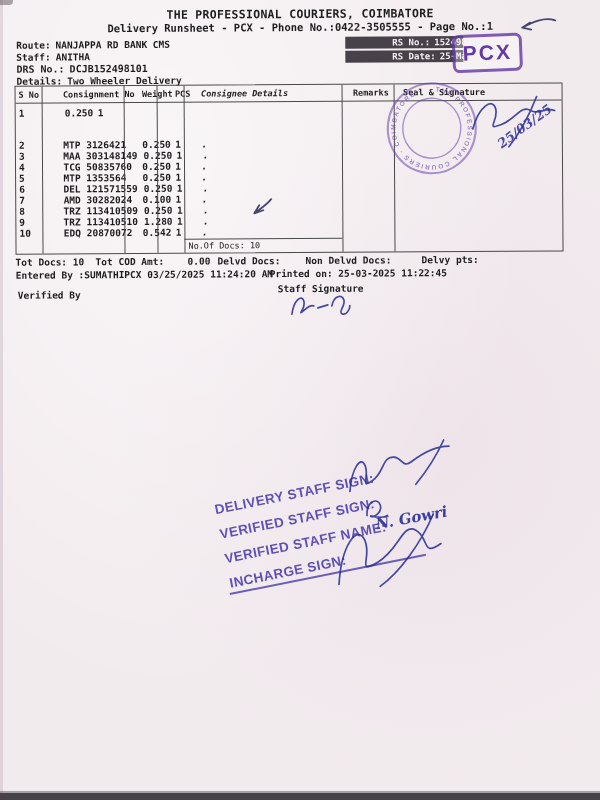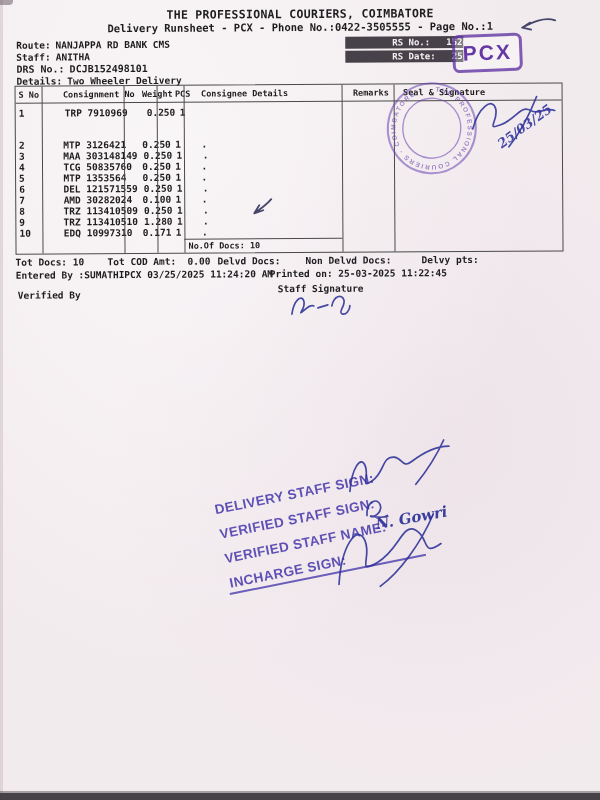--- a/index.html
+++ b/index.html
@@ -12,37 +12,37 @@
       #f2ebee;}
   .sheet{position:absolute;inset:0;transform:rotate(-0.35deg);transform-origin:50% 0;color:#1d1c1e;}
   .ctr{position:absolute;left:0;width:100%;text-align:center;font-weight:bold;white-space:nowrap;}
   .title{top:7px;font-size:11.5px;letter-spacing:0.3px;}
   .subtitle{top:21px;font-size:10.5px;}
   .hline{position:absolute;font-size:9.5px;font-weight:bold;white-space:nowrap;}
   .hline .lbl{margin-right:5px;}
   .drs{font-size:10px;}
   .badge{position:absolute;left:345px;width:118px;height:12px;background:#474149;color:#f4eef2;
          font-size:9px;font-weight:bold;line-height:12px;padding-left:4px;box-sizing:border-box;white-space:nowrap;}
-  .badge .lbl{margin-right:16px;padding-left:43px;}
+  .badge .lbl{margin-right:4px;padding-left:43px;}
   .pcx{position:absolute;left:452px;top:35px;width:64px;height:32px;border:3px solid rgba(88,40,158,0.75);
        border-radius:7px;color:rgba(88,40,158,0.92);font-size:21px;font-weight:bold;letter-spacing:2px;
        text-align:center;line-height:32px;transform:rotate(-2deg);
        font-family:"Liberation Sans",sans-serif;background:rgba(255,255,255,0.3);}
   .table{position:absolute;left:14px;top:84px;width:546px;height:167px;border:1px solid #4a4a4a;font-weight:bold;}
   .vline{position:absolute;top:0;bottom:0;width:0;border-left:1px solid #4a4a4a;}
   .thead{display:flex;height:17px;border-bottom:1px solid #4a4a4a;box-sizing:border-box;font-size:8.5px;line-height:16px;}
   .trow{display:flex;font-size:9.5px;line-height:11px;}
   .r1{height:36px;}
   .r1 .c{padding-top:4px;}
   .r{height:11px;}
   .c{box-sizing:border-box;padding:0 3px;white-space:nowrap;overflow:visible;}
   .c-sno{width:46px;}.c-con{width:82px;}.c-wt{width:33px;}.c-pcs{width:27px;}
-  .c-cd{width:158px;}.c-rem{width:52px;}.c-seal{width:168px;}
+  .c-cd{width:158px;font-style:italic;}.c-rem{width:52px;}.c-seal{width:168px;}
   .docsline{position:absolute;left:168px;top:153px;width:158px;border-top:1px solid #4a4a4a;}
-  .docs{position:absolute;left:172px;top:155px;font-size:8.5px;font-weight:bold;text-align:right;}
+  .docs{position:absolute;left:172px;top:155px;font-size:8.5px;font-weight:normal;text-align:right;}
   .totrow{position:absolute;top:255px;left:14px;width:560px;font-size:9.5px;font-weight:bold;height:12px;}
   .totrow span{position:absolute;white-space:nowrap;}
   .entrow{position:absolute;top:268px;left:14px;width:560px;font-size:9.5px;font-weight:bold;height:12px;}
   .entrow span{position:absolute;white-space:nowrap;}
   .verified{position:absolute;left:16px;top:288px;font-size:9.5px;font-weight:bold;}
   .stafflabel{position:absolute;left:276px;top:283px;font-size:9.5px;font-weight:bold;}
   .pen{stroke:#2c3197;stroke-width:1.7;fill:none;stroke-linecap:round;opacity:0.88;}
   .pendark{stroke:#33335a;stroke-width:1.8;fill:none;stroke-linecap:round;opacity:0.9;}
   .sealring{stroke:rgba(106,66,176,0.55);fill:none;}
   .handdate{position:absolute;left:492px;top:120px;transform:rotate(-36deg);
@@ -111,21 +111,20 @@
         <div class="c c-con">Consignment No</div>
         <div class="c c-wt">Weight</div>
         <div class="c c-pcs">PCS</div>
         <div class="c c-cd">Consignee Details</div>
         <div class="c c-rem">Remarks</div>
         <div class="c c-seal">Seal &amp; Signature</div>
       </div>
 
       <div class="trow r1">
         <div class="c c-sno">1</div>
-        <div class="c c-con">TRP 7910969</div>
         <div class="c c-wt">0.250</div>
         <div class="c c-pcs">1</div>
         <div class="c c-rem"></div>
         <div class="c c-seal"></div>
       </div>
       <div class="trow r">
         <div class="c c-sno">2</div>
         <div class="c c-con">MTP 3126421</div>
         <div class="c c-wt">0.250</div>
         <div class="c c-pcs">1</div>
@@ -191,22 +190,22 @@
         <div class="c c-sno">9</div>
         <div class="c c-con">TRZ 113410510</div>
         <div class="c c-wt">1.280</div>
         <div class="c c-pcs">1</div>
         <div class="c c-cd">.</div>
         <div class="c c-rem"></div>
         <div class="c c-seal"></div>
       </div>
       <div class="trow r">
         <div class="c c-sno">10</div>
-        <div class="c c-con">EDQ 10997310</div>
-        <div class="c c-wt">0.171</div>
+        <div class="c c-con">EDQ 20870072</div>
+        <div class="c c-wt">0.542</div>
         <div class="c c-pcs">1</div>
         <div class="c c-cd">.</div>
         <div class="c c-rem"></div>
         <div class="c c-seal"></div>
       </div>
 
       <div class="docsline"></div>
       <div class="docs">No.Of Docs: 10</div>
     </div>
 
@@ -225,21 +224,21 @@
       </text>
     </svg>
 
     <svg class="sgv" style="left:462px;top:92px;" width="100" height="60">
       <path class="pen" d="M10,38 C16,16 30,6 33,18 C36,30 22,40 38,34 C54,28 58,14 68,20 C76,25 82,16 92,20 M74,6 C66,26 56,44 46,56"></path>
     </svg>
     <span class="handdate">25/03/25</span>
 
     <div class="totrow">
       <span style="left:0;">Tot Docs: 10</span>
-      <span style="left:92px;">Tot COD Amt:</span>
+      <span style="left:80px;">Tot COD Amt:</span>
       <span style="left:172px;">0.00</span>
       <span style="left:202px;">Delvd Docs:</span>
       <span style="left:290px;">Non Delvd Docs:</span>
       <span style="left:406px;text-align:center;">Delvy pts:</span>
     </div>
     <div class="entrow">
       <span style="left:0;">Entered By :SUMATHIPCX 03/25/2025 11:24:20 AM</span>
       <span style="left:254px;">Printed on: 25-03-2025 11:22:45</span>
     </div>
 

